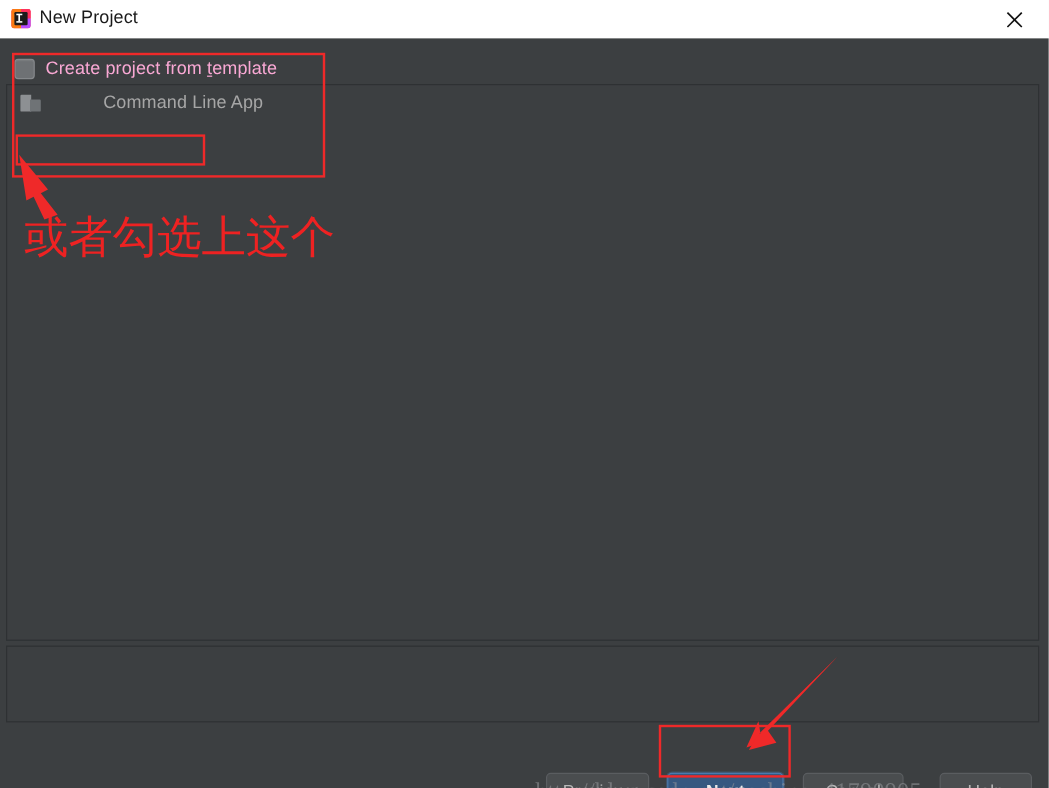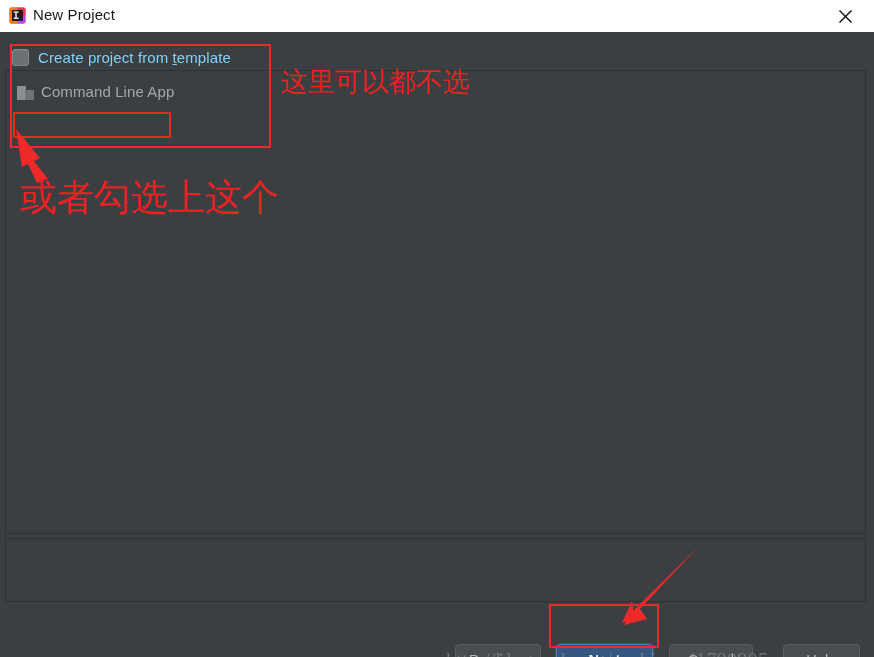--- a/index.html
+++ b/index.html
@@ -70,23 +70,24 @@
     width: 861px; height: 464px;
     background: #3c3f41;
     border: 1px solid #2e3133;
     box-sizing: border-box;
     overflow: hidden;
   }
   .tree-row {
     position: relative;
     height: 29px;
     display: flex;
-    align-items: flex-end;
+    align-items: center;
     padding-left: 11px;
     box-sizing: border-box;
+    gap: 45px;
   }
   .tree-label {
     font-size: 15px;
     color: #a6a6a6;
     white-space: nowrap;
     letter-spacing: .1px;
   }
   .folder-ico {
     width: 17px; height: 14px;
     margin-right: 7px;
@@ -125,21 +126,21 @@
     width: 15px; height: 15px;
     background: #6e7174;
     border: 1px solid #85888b;
     border-radius: 3px;
     margin-right: 9px;
     flex: 0 0 auto;
     box-shadow: inset 0 1px 0 rgba(255,255,255,.07);
   }
   #checkbox-label {
     font-size: 15px;
-    color: #7dd3fc;
+    color: #f9a8d4;
     white-space: nowrap;
     letter-spacing: .1px;
   }
   #checkbox-label .u { text-decoration: underline; }
 
   
   #lower-panel {
     position: absolute;
     left: 5px; top: 506px;
     width: 861px; height: 64px;
@@ -294,21 +295,20 @@
     </div>
 
     <div id="watermark">http://blog.csdn.net/oschina_41790905</div>
 
   </div>
 
   <div id="anno-box-outer" class="anno-box"></div>
   <div id="anno-box-java" class="anno-box"></div>
   <div id="anno-box-next" class="anno-box"></div>
 
-  <div id="anno-text-top" class="anno-text">这里可以都不选</div>
   <div id="anno-text-bottom" class="anno-text">或者勾选上这个</div>
 
   <svg id="anno-arrow-1" class="anno-arrow" viewBox="0 0 70 65">
     <polygon points="6,4 30,33 24,36 38,54 27,58 18,39 12,42" fill="#ef2929"></polygon>
   </svg>
 
   <svg id="anno-arrow-2" class="anno-arrow" viewBox="0 0 105 85">
     <polygon points="98,2 34,68 32,56 22,78 40,72 33,66" fill="#ef2929"></polygon>
     <polygon points="98,2 30,70 24,80 47,74 40,64" fill="#ef2929"></polygon>
   </svg>

